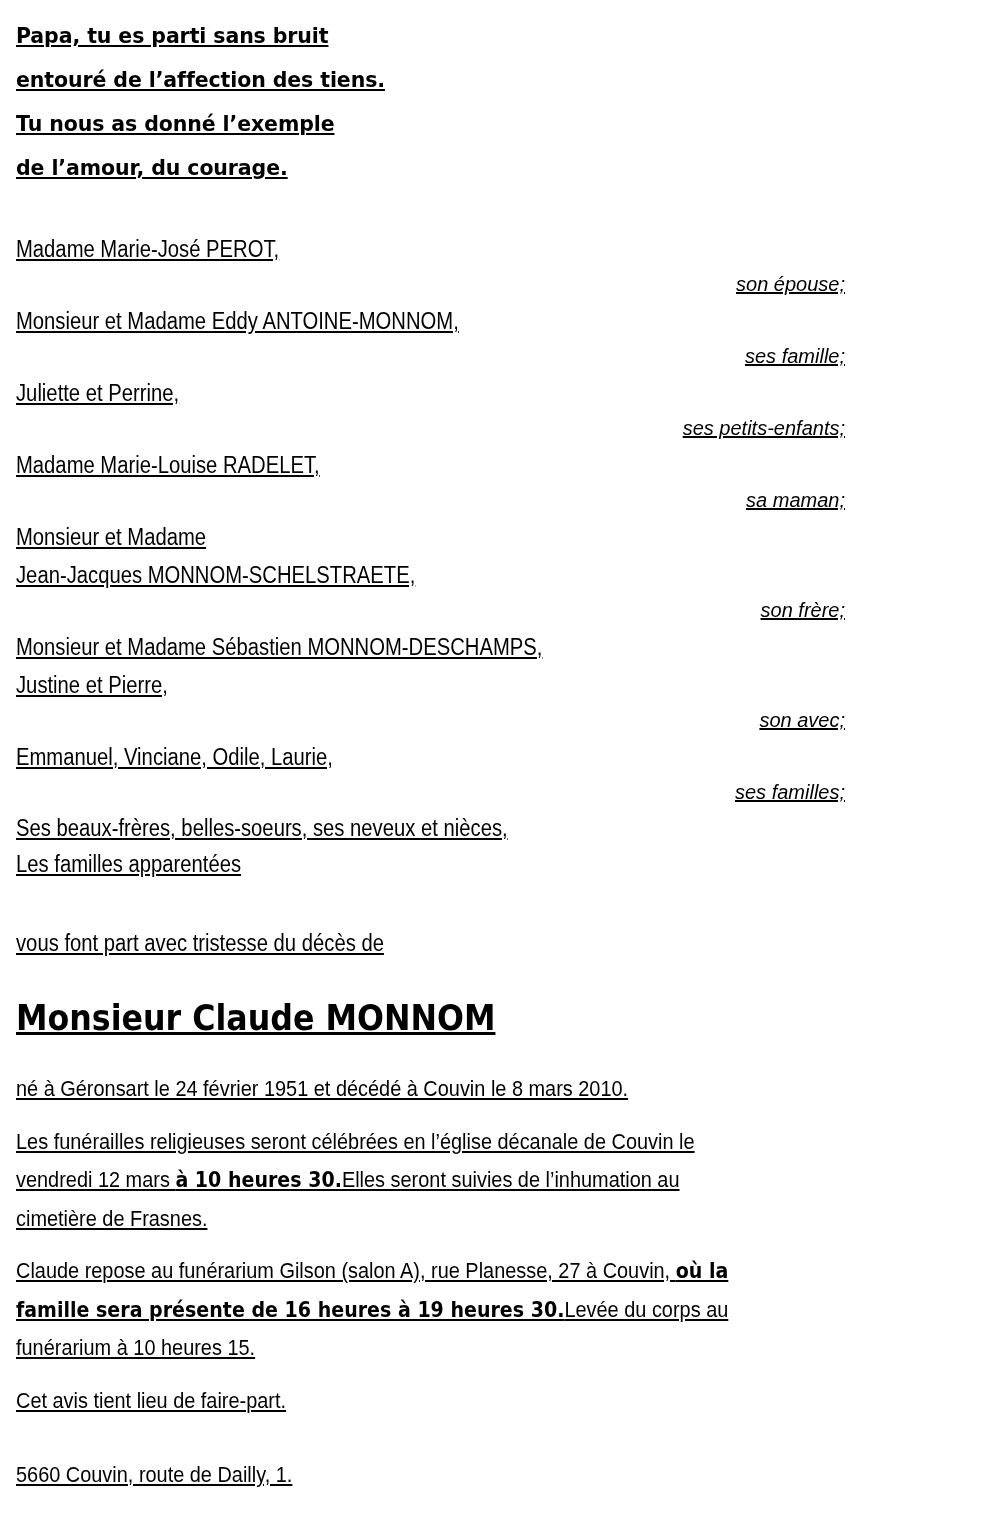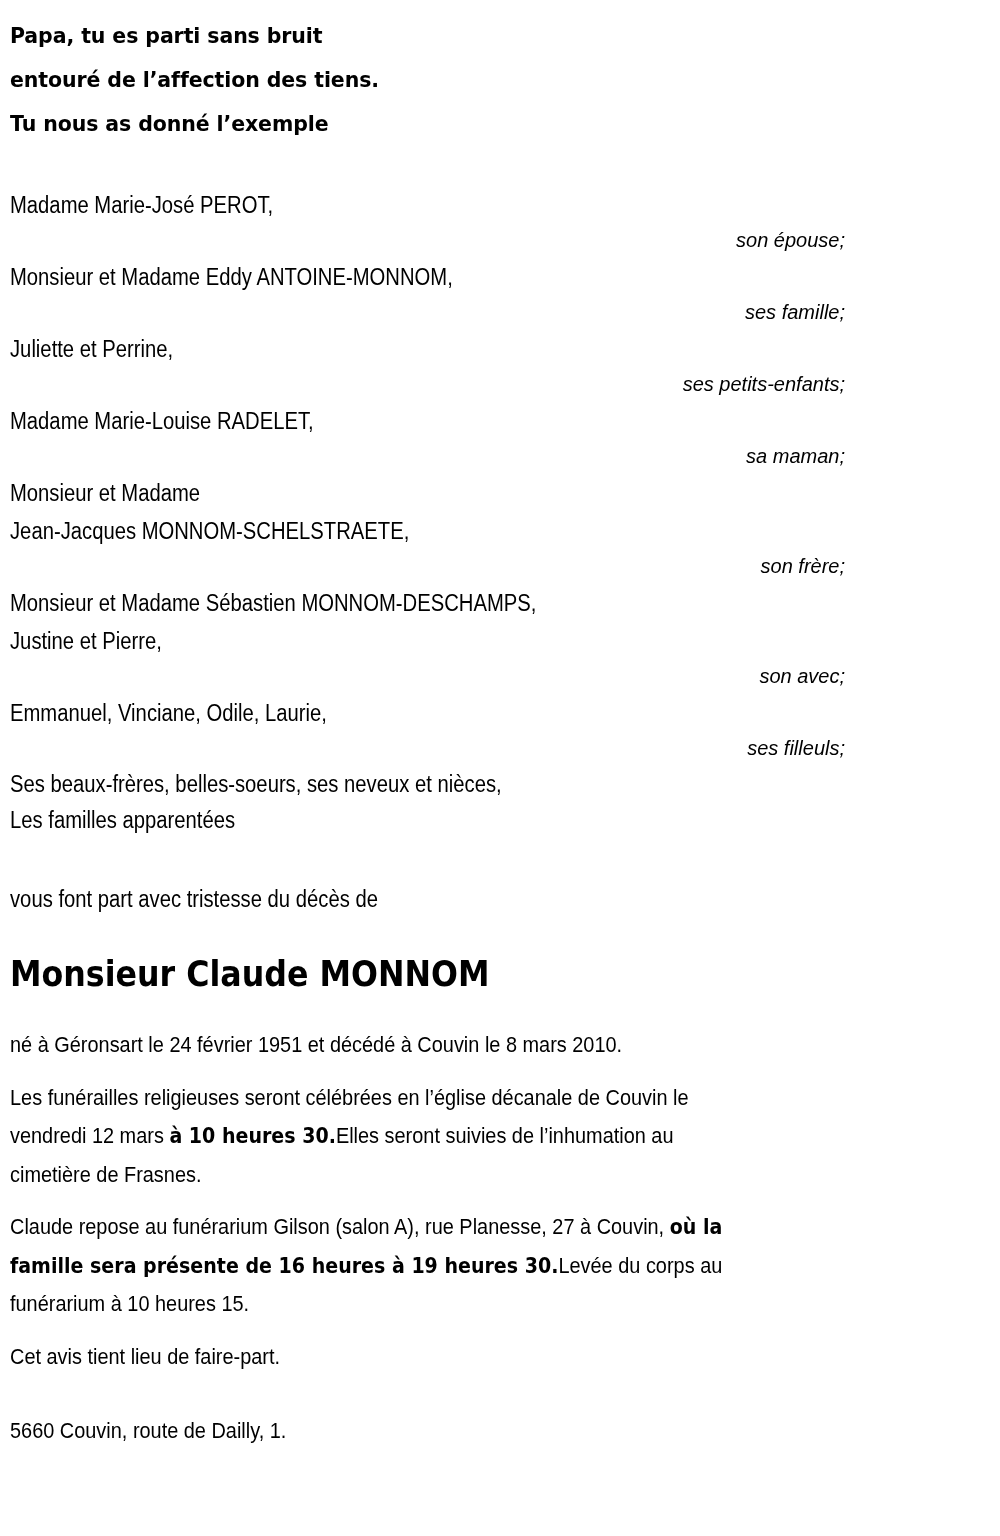--- a/index.html
+++ b/index.html
@@ -14,21 +14,22 @@
     font-family: "Liberation Sans", "DejaVu Sans", sans-serif;
     color: #000000;
     -webkit-font-smoothing: antialiased;
   }
 
   .page {
     position: relative;
     width: 860px;
     min-height: 1536px;
     box-sizing: border-box;
-    padding: 14px 8px 0 10px;
+    padding: 14px 8px 0 16px;
+    text-decoration: underline;
   }
 
   
   .poem {
     margin: 0 0 6px 0;
   }
   .poem-line {
     font-family: "DejaVu Sans", "Liberation Sans", sans-serif;
     font-weight: bold;
     font-size: 20.5px;
@@ -122,20 +123,21 @@
 </style>
 </head>
 <body>
 
 <div class="page">
 
   <div class="poem">
     <div class="poem-line">Papa, tu es parti sans bruit</div>
     <div class="poem-line">entouré de l’affection des tiens.</div>
     <div class="poem-line">Tu nous as donné l’exemple</div>
+    <div class="poem-line">de l’amour, du courage.</div>
   </div>
 
   <div class="family">
 
     <div class="family-entry">
       <div class="family-names">Madame Marie-José PEROT,</div>
       <div class="family-relation">son épouse;</div>
     </div>
 
     <div class="family-entry">
@@ -160,21 +162,21 @@
     </div>
 
     <div class="family-entry">
       <div class="family-names">Monsieur et Madame Sébastien MONNOM-DESCHAMPS,</div>
       <div class="family-names">Justine et Pierre,</div>
       <div class="family-relation">son avec;</div>
     </div>
 
     <div class="family-entry">
       <div class="family-names">Emmanuel, Vinciane, Odile, Laurie,</div>
-      <div class="family-relation">ses filleuls;</div>
+      <div class="family-relation">ses familles;</div>
     </div>
 
     <div class="family-entry no-relation tail">
       <div class="family-names">Ses beaux-frères, belles-soeurs, ses neveux et nièces,</div>
       <div class="family-names">Les familles apparentées</div>
     </div>
 
   </div>
 
   <div class="announce">vous font part avec tristesse du décès de</div>

